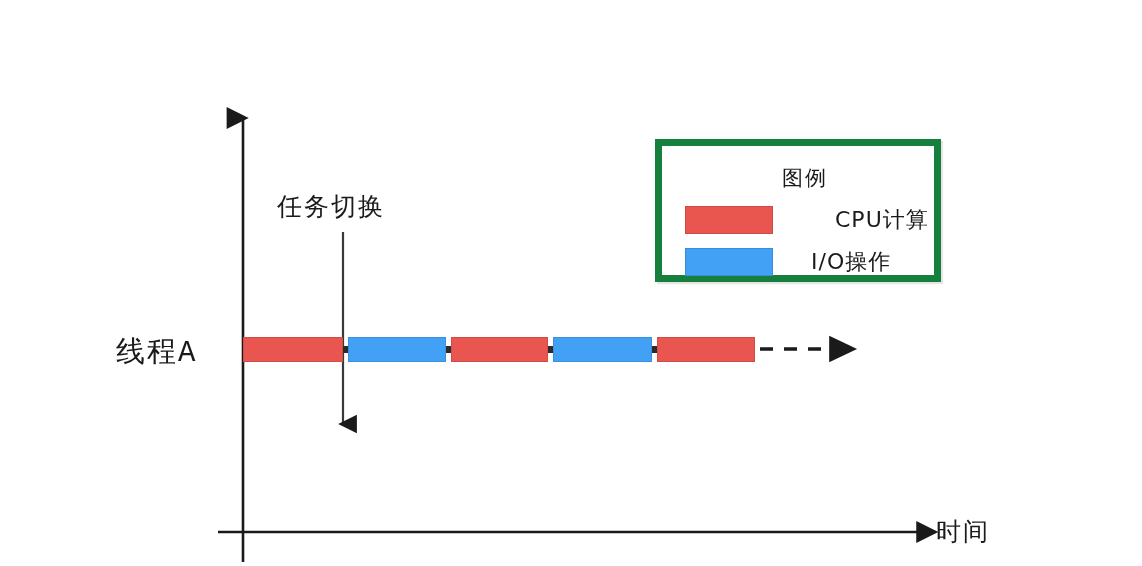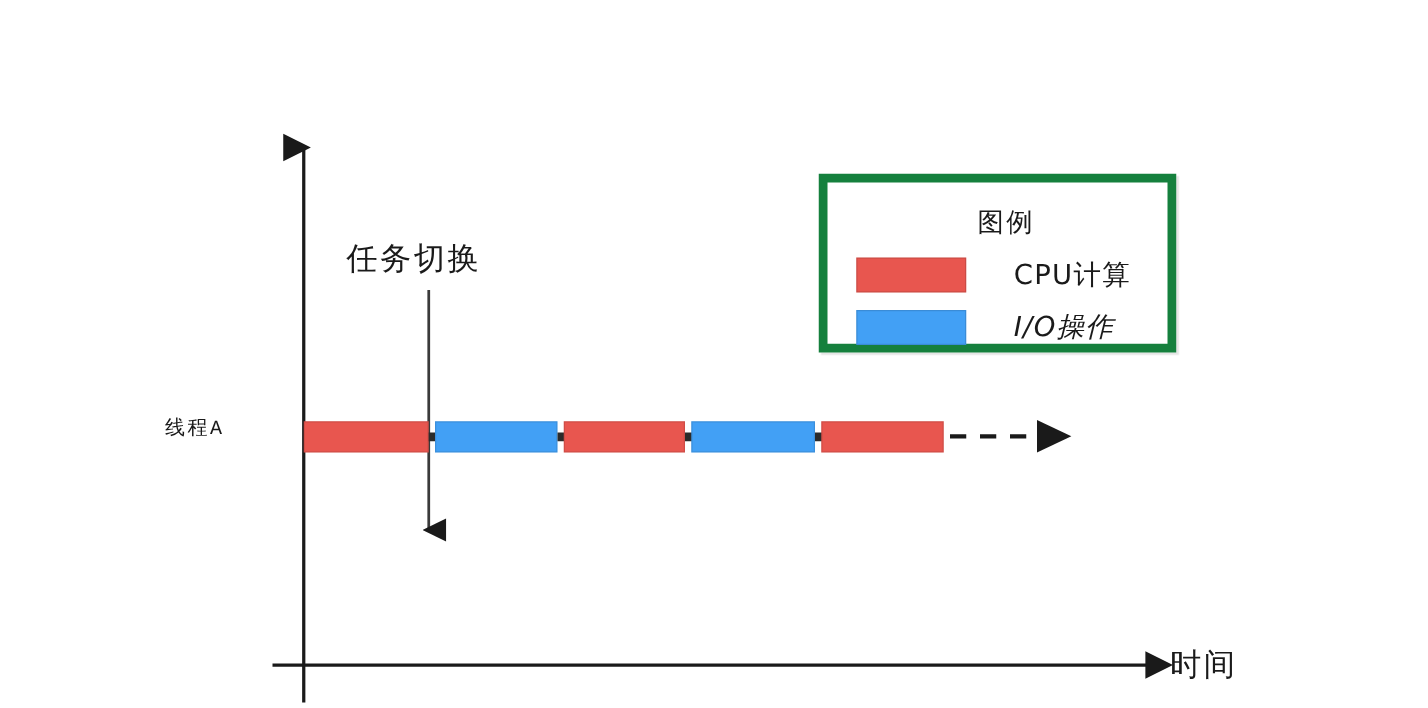--- a/index.html
+++ b/index.html
@@ -25,23 +25,23 @@
     height: 566px;
   }
   .txt {
     position: absolute;
     color: #1a1a1a;
     white-space: nowrap;
     font-family: Liberation Mono, monospace;
     letter-spacing: 2px;
   }
   #thread-label {
-    left: 132px;
+    left: 116px;
     top: 332px;
-    font-size: 16px;
+    font-size: 29px;
   }
   #switch-label {
     left: 277px;
     top: 190px;
     font-size: 25px;
   }
   #time-label {
     left: 936px;
     top: 515px;
     font-size: 25px;
@@ -153,24 +153,24 @@
 
   <div class="txt" id="thread-label">线程A</div>
 
   <div class="txt" id="switch-label">任务切换</div>
 
   <div class="txt" id="time-label">时间</div>
 
   <div id="legend-box">
     <div id="legend-title">图例</div>
 
-    <div class="legend-row" style="top:59px;">
+    <div class="legend-row" style="top:59px;gap:24px;">
       <div class="legend-swatch" style="background:#E8564F;"></div>
       <div class="legend-text">CPU计算</div>
     </div>
 
-    <div class="legend-row" style="top:101px;font-style:italic;">
+    <div class="legend-row" style="top:101px;">
       <div class="legend-swatch" style="background:#42A0F5;"></div>
       <div class="legend-text">I/O操作</div>
     </div>
   </div>
 
 </div>
 
 </body></html>

